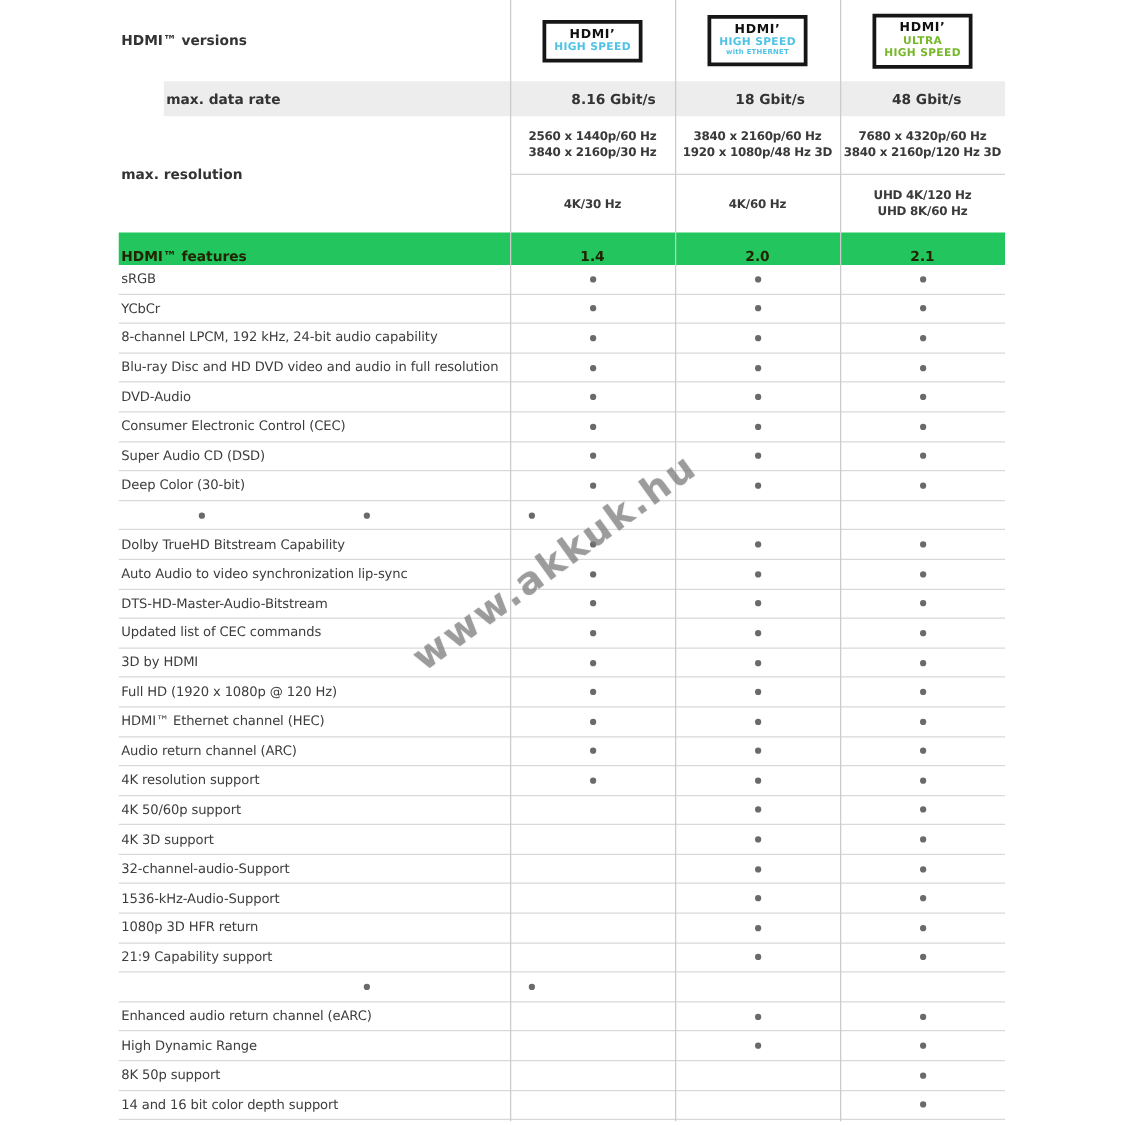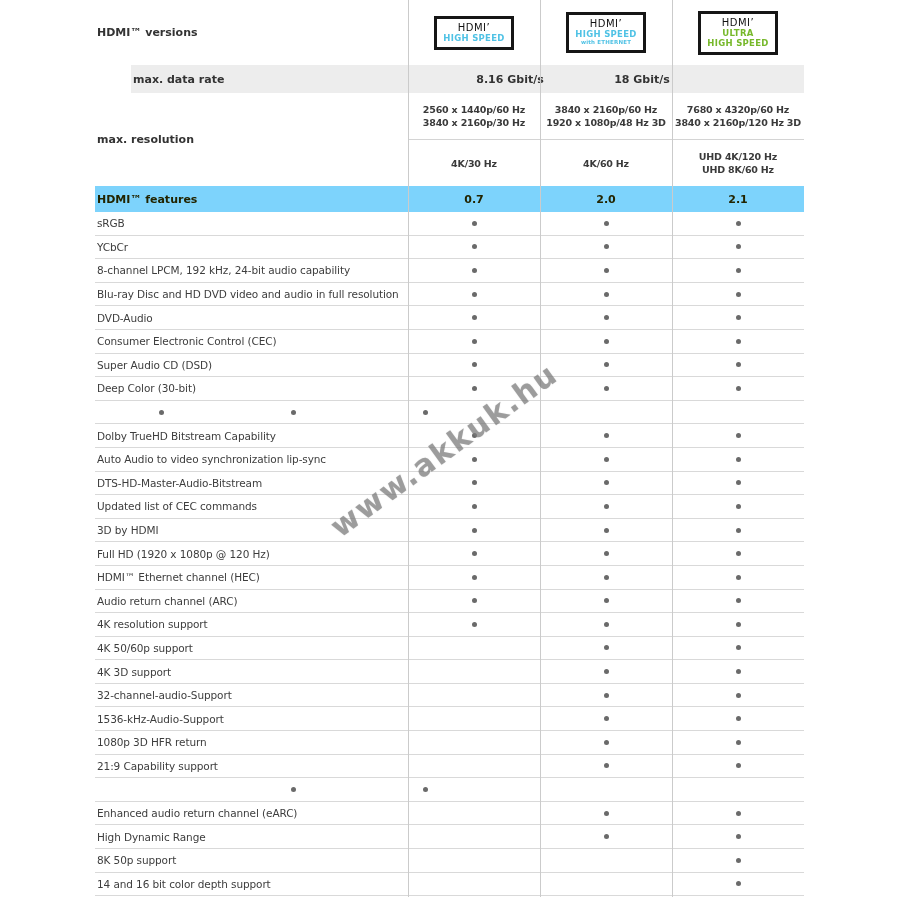--- a/index.html
+++ b/index.html
@@ -22,21 +22,21 @@
   .res-bottom{height:46px;box-sizing:border-box;}
   .res-cell{display:flex;flex-direction:column;align-items:center;justify-content:center;
     font-weight:700;font-size:9.5px;letter-spacing:-0.2px;line-height:13px;color:#3a3a3a;white-space:nowrap;}
   .row-green{height:26px;color:#1f2400;}
   .row-green .c-label,.row-green .c-data{font-weight:700;font-size:11px;color:#222400;}
   .feature-row{height:23.6px;box-sizing:border-box;border-bottom:1px solid #d9d9d9;display:flex;}
   .feature-label-cell{font-size:10.5px;letter-spacing:-0.1px;font-weight:400;color:#3d3d3d;white-space:nowrap;overflow:visible;}
   .dot{width:5px;height:5px;border-radius:50%;background:#6a6a6a;display:inline-block;}
   .vline{position:absolute;top:0;width:1px;height:897px;background:#cbcbcb;pointer-events:none;}
   .hdmi-logo{border:3px solid #161616;background:#fff;padding:3px 6px 4px 6px;text-align:center;min-width:62px;}
-  .hdmi-wordmark{font-weight:400;font-size:10px;letter-spacing:0.5px;color:#111;line-height:11px;white-space:nowrap;}
+  .hdmi-wordmark{font-weight:700;font-size:10px;letter-spacing:0.5px;color:#111;line-height:11px;white-space:nowrap;}
   .hdmi-subline{font-weight:700;font-size:8.5px;letter-spacing:0.3px;line-height:10px;white-space:nowrap;}
   .hdmi-subline.small{font-size:5.5px;line-height:7px;letter-spacing:0.2px;}
   .watermark{
     position:absolute;left:444px;top:450px;
     transform:translate(-50%,-50%) rotate(-36deg);
     font-weight:700;font-size:30px;letter-spacing:2px;
     color:rgba(122,122,122,0.62);text-shadow:0 0 1px rgba(122,122,122,0.35);
     white-space:nowrap;pointer-events:none;z-index:5;
   }
 </style>
@@ -66,20 +66,21 @@
           <div class="hdmi-subline" style="color: rgb(118, 184, 42);">ULTRA</div>
           <div class="hdmi-subline" style="color: rgb(118, 184, 42);">HIGH SPEED</div>
         </div>
       </div>
   </div>
 
   <div class="flex-row row-rate" style="background: rgb(237, 237, 237);">
     <div class="c-label strong">max. data rate</div>
     <div class="c-data rate-val">8.16 Gbit/s</div>
     <div class="c-data rate-val">18 Gbit/s</div>
+    <div class="c-data rate-val">48 Gbit/s</div>
   </div>
 
   <div class="res-block">
     <div class="c-label strong">max. resolution</div>
     <div class="res-cols">
       <div class="res-col">
         <div class="res-top res-cell">
           <div>2560 x 1440p/60 Hz</div>
           <div>3840 x 2160p/30 Hz</div>
         </div>
@@ -102,23 +103,23 @@
           <div>3840 x 2160p/120 Hz 3D</div>
         </div>
         <div class="res-bottom res-cell">
           <div>UHD 4K/120 Hz</div>
           <div>UHD 8K/60 Hz</div>
         </div>
       </div>
     </div>
   </div>
 
-  <div class="flex-row row-green" style="background: #7dd3fc;">
+  <div class="flex-row row-green" style="background: #22c55e; align-items: flex-end;">
     <div class="c-label">HDMI™ features</div>
-    <div class="c-data">0.7</div>
+    <div class="c-data">1.4</div>
     <div class="c-data">2.0</div>
     <div class="c-data">2.1</div>
   </div>
 
   <div id="features-body">
   <div class="feature-row">
     <div class="c-label feature-label-cell">
       <span>sRGB</span>
     </div>
     <div class="c-data">

